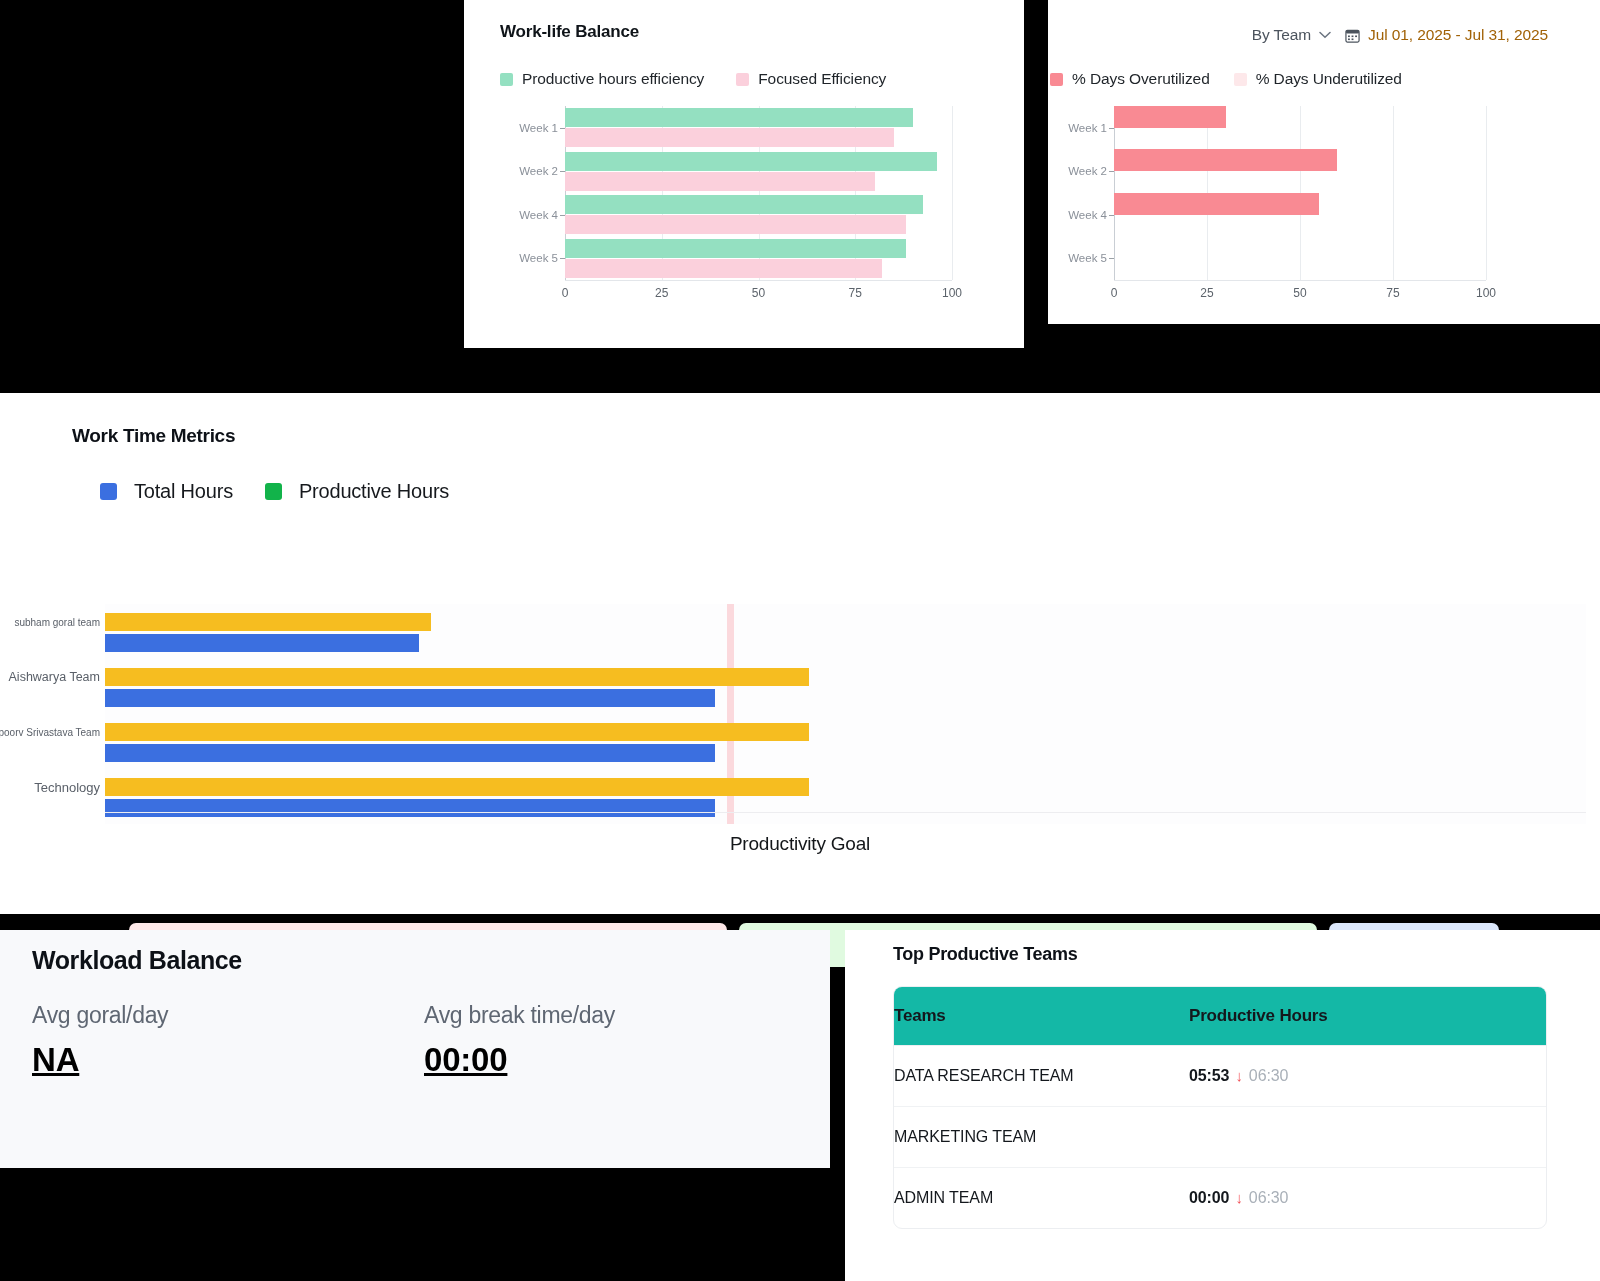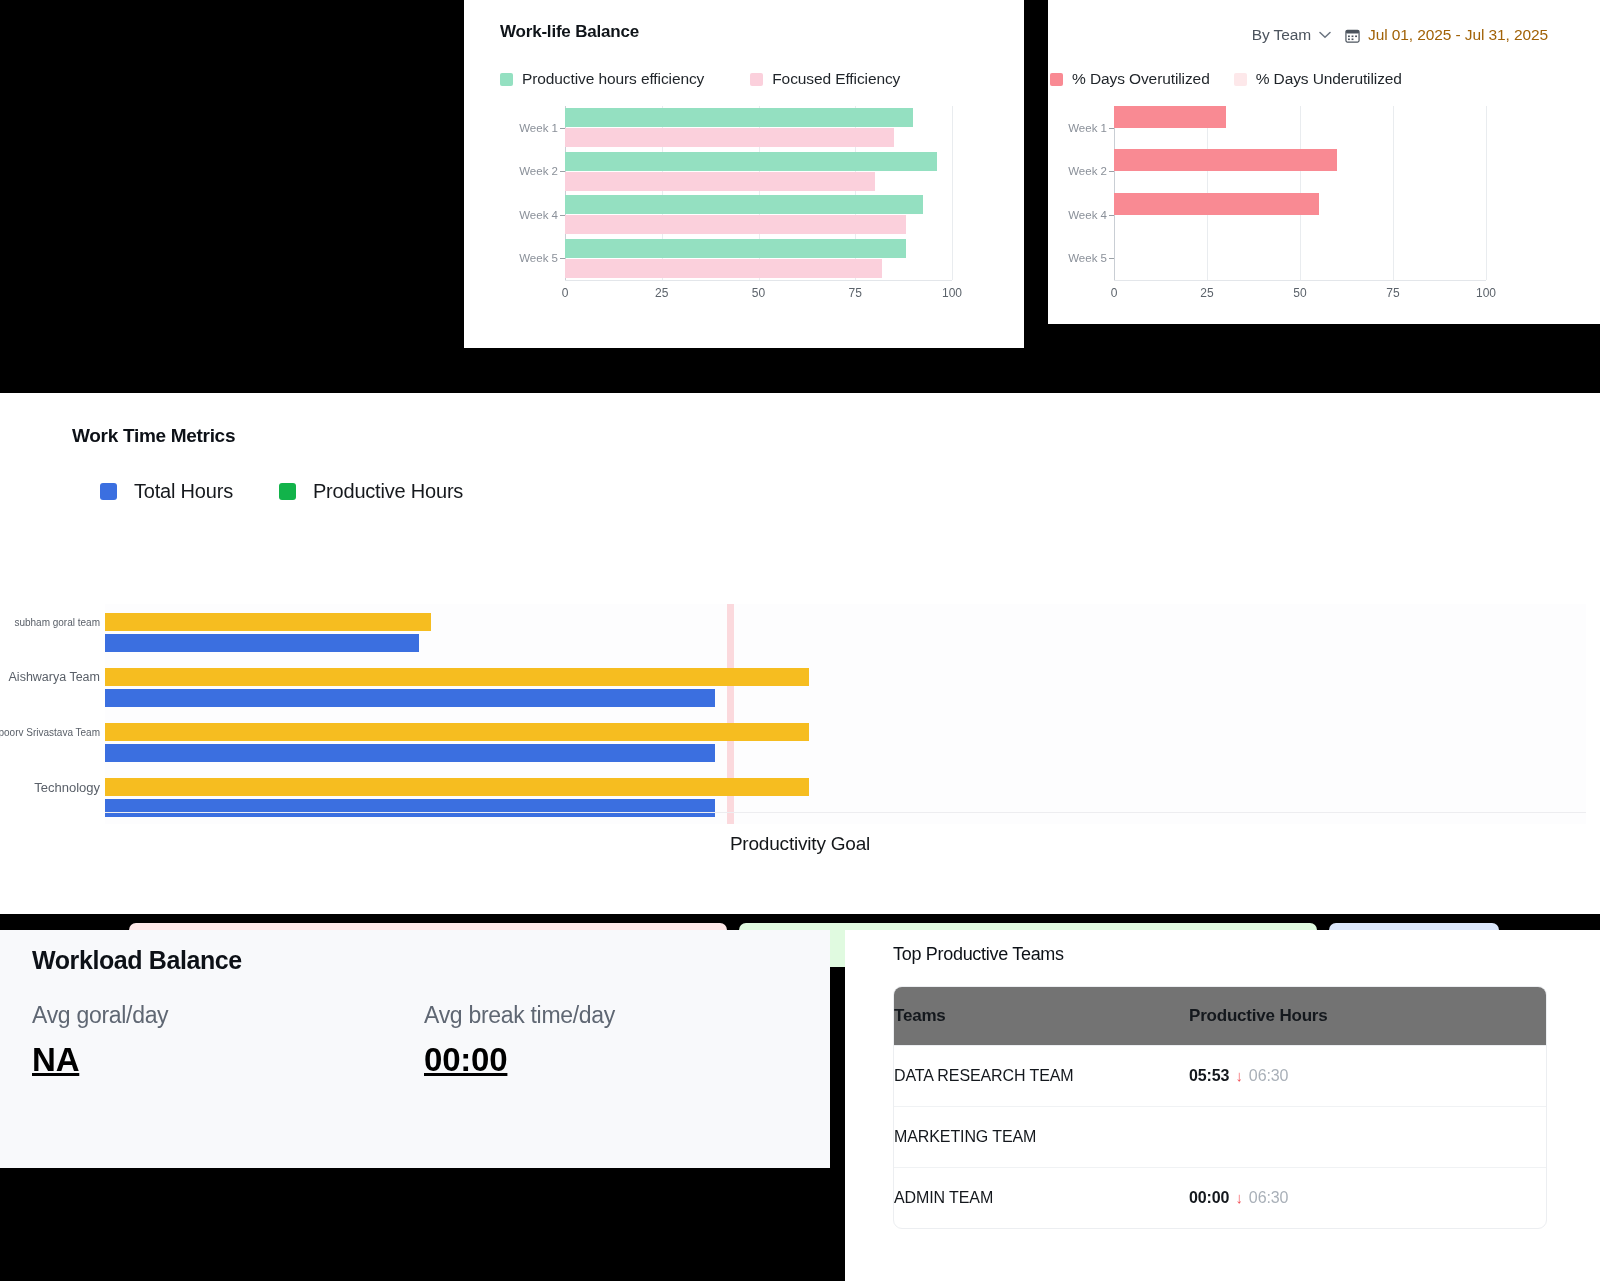--- a/index.html
+++ b/index.html
@@ -10,21 +10,21 @@
   }
   .panel{background:#fff;position:absolute;}
 
   
   #top-left-panel{left:464px;top:0;width:560px;height:348px;}
   #top-right-panel{left:1048px;top:0;width:552px;height:324px;}
 
   .chart-title{
     font-size:17px;font-weight:bold;color:#0f1419;letter-spacing:-0.2px;
   }
-  .legend-row{display:flex;align-items:center;gap:46px;}
+  .legend-row{display:flex;align-items:center;gap:32px;}
   .legend-item{display:flex;align-items:center;gap:9px;}
   .legend-swatch{width:13px;height:13px;border-radius:2px;flex:none;}
   .legend-label{font-size:15.5px;color:#1f2429;letter-spacing:-0.1px;}
 
   
   .hbar-chart{position:relative;}
   .hb-axisline{position:absolute;background:#e3e6ea;}
   .hb-grid{position:absolute;top:0;bottom:0;width:1px;background:#e9ecef;}
   .hb-ylabel{
     position:absolute;right:100%;margin-right:7px;font-size:11.5px;color:#8a9099;
@@ -65,26 +65,26 @@
   #wtm-bottomline{position:absolute;left:105px;right:14px;top:419px;height:1px;background:#ededf0;}
 
   
   #workload-panel{left:0;top:930px;width:830px;height:238px;background:#f8f9fb;}
   #workload-title{position:absolute;left:32px;top:16px;font-size:25px;font-weight:bold;color:#0d1117;letter-spacing:-0.4px;}
   .wl-metric{position:absolute;top:72px;}
   .wl-label{font-size:23px;color:#5f6773;letter-spacing:-0.3px;}
   .wl-value{font-size:33px;font-weight:bold;color:#000000;margin-top:12px;letter-spacing:-0.2px;text-decoration:underline;}
 
   #teams-panel{left:845px;top:930px;width:755px;height:351px;background:#fff;}
-  #teams-title{position:absolute;left:48px;top:14px;font-size:18px;font-weight:normal;color:#0d1117;letter-spacing:-0.3px;text-align:right;}
+  #teams-title{position:absolute;left:48px;top:14px;font-size:18px;font-weight:bold;color:#0d1117;letter-spacing:-0.3px;text-align:right;}
   #teams-table{
     position:absolute;left:48px;top:56px;width:652px;
     border:1px solid #eceef1;border-radius:9px;overflow:hidden;background:#fff;
   }
-  .tt-head{display:flex;background:#737373;border-bottom:1px solid #eceef1;}
+  .tt-head{display:flex;background:#14b8a6;border-bottom:1px solid #eceef1;}
   .tt-head>div{padding:19px 0;font-size:17px;font-weight:bold;color:#14181d;letter-spacing:-0.2px;}
   .tt-row{display:flex;border-bottom:1px solid #f0f2f4;}
   .tt-row:last-child{border-bottom:none;}
   .tt-row>div{padding:21px 0;font-size:16px;color:#14181d;letter-spacing:-0.1px;}
   .col-team{flex:none;width:295px;padding-left:16px;}
   .col-hours{flex:1;}
   .ph-actual{font-weight:bold;color:#14181d;}
   .ph-arrow{color:#f2545b;margin:0 6px;font-size:15px;}
   .ph-target{color:#a9b0b8;}
   .cal-icon{display:inline-block;vertical-align:-2px;}

